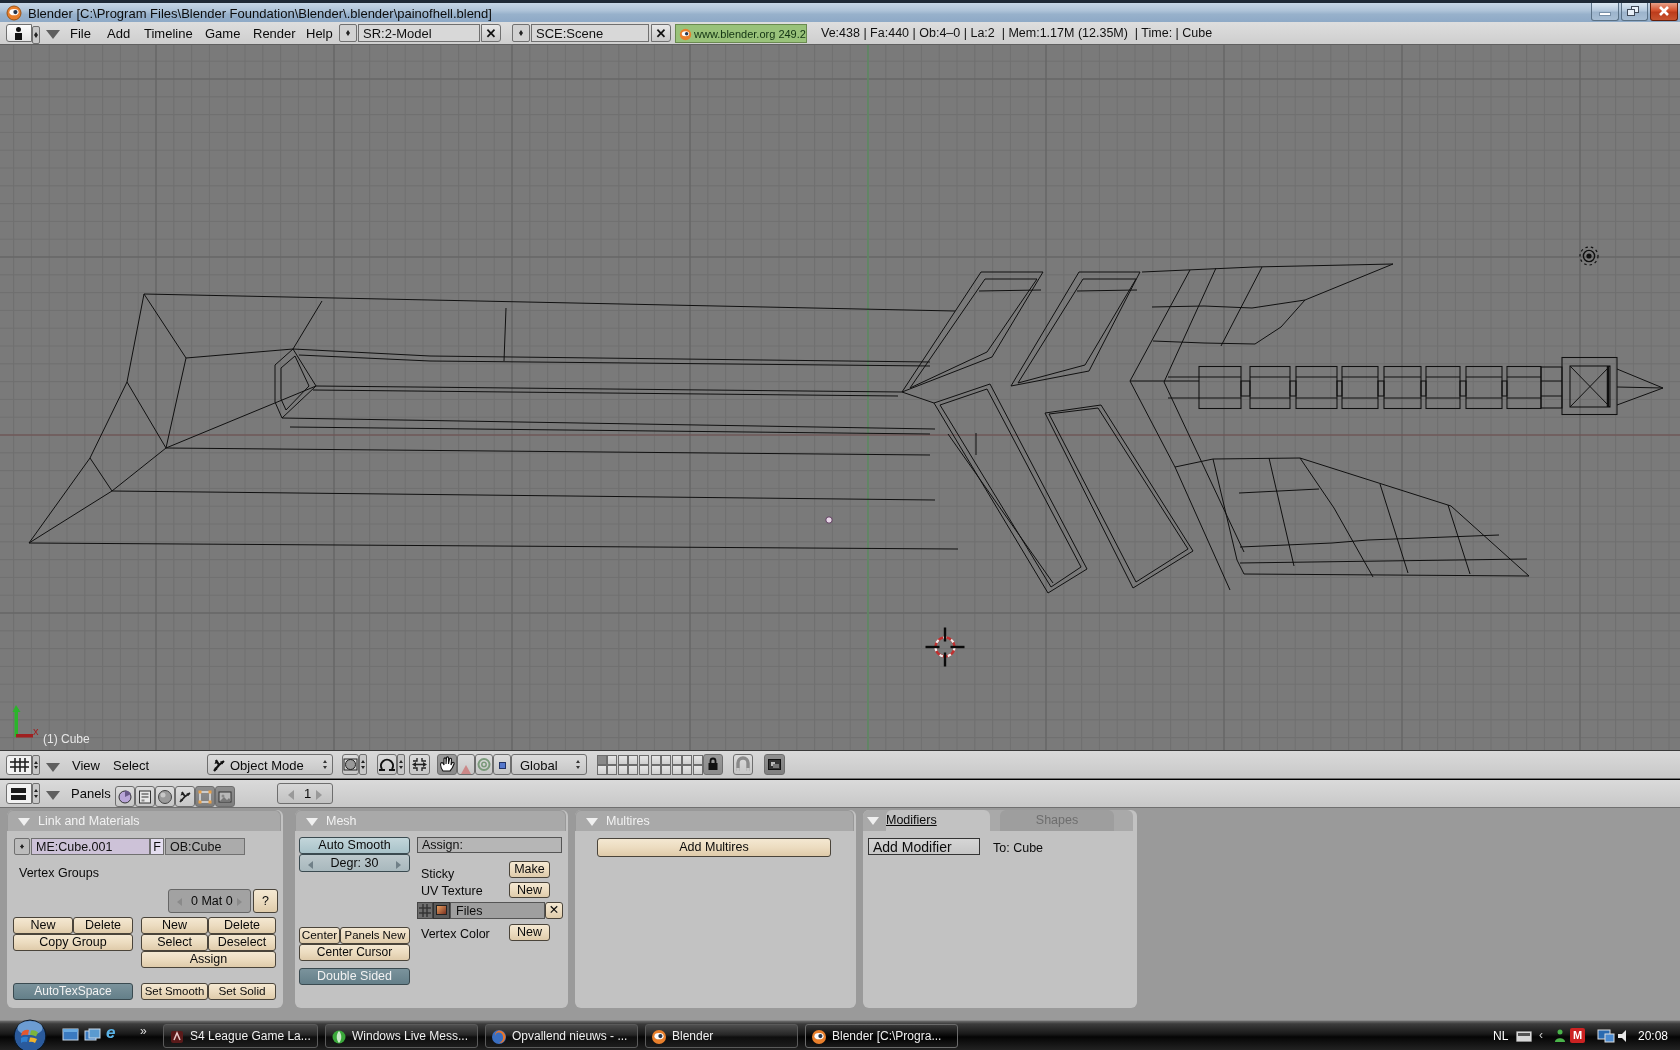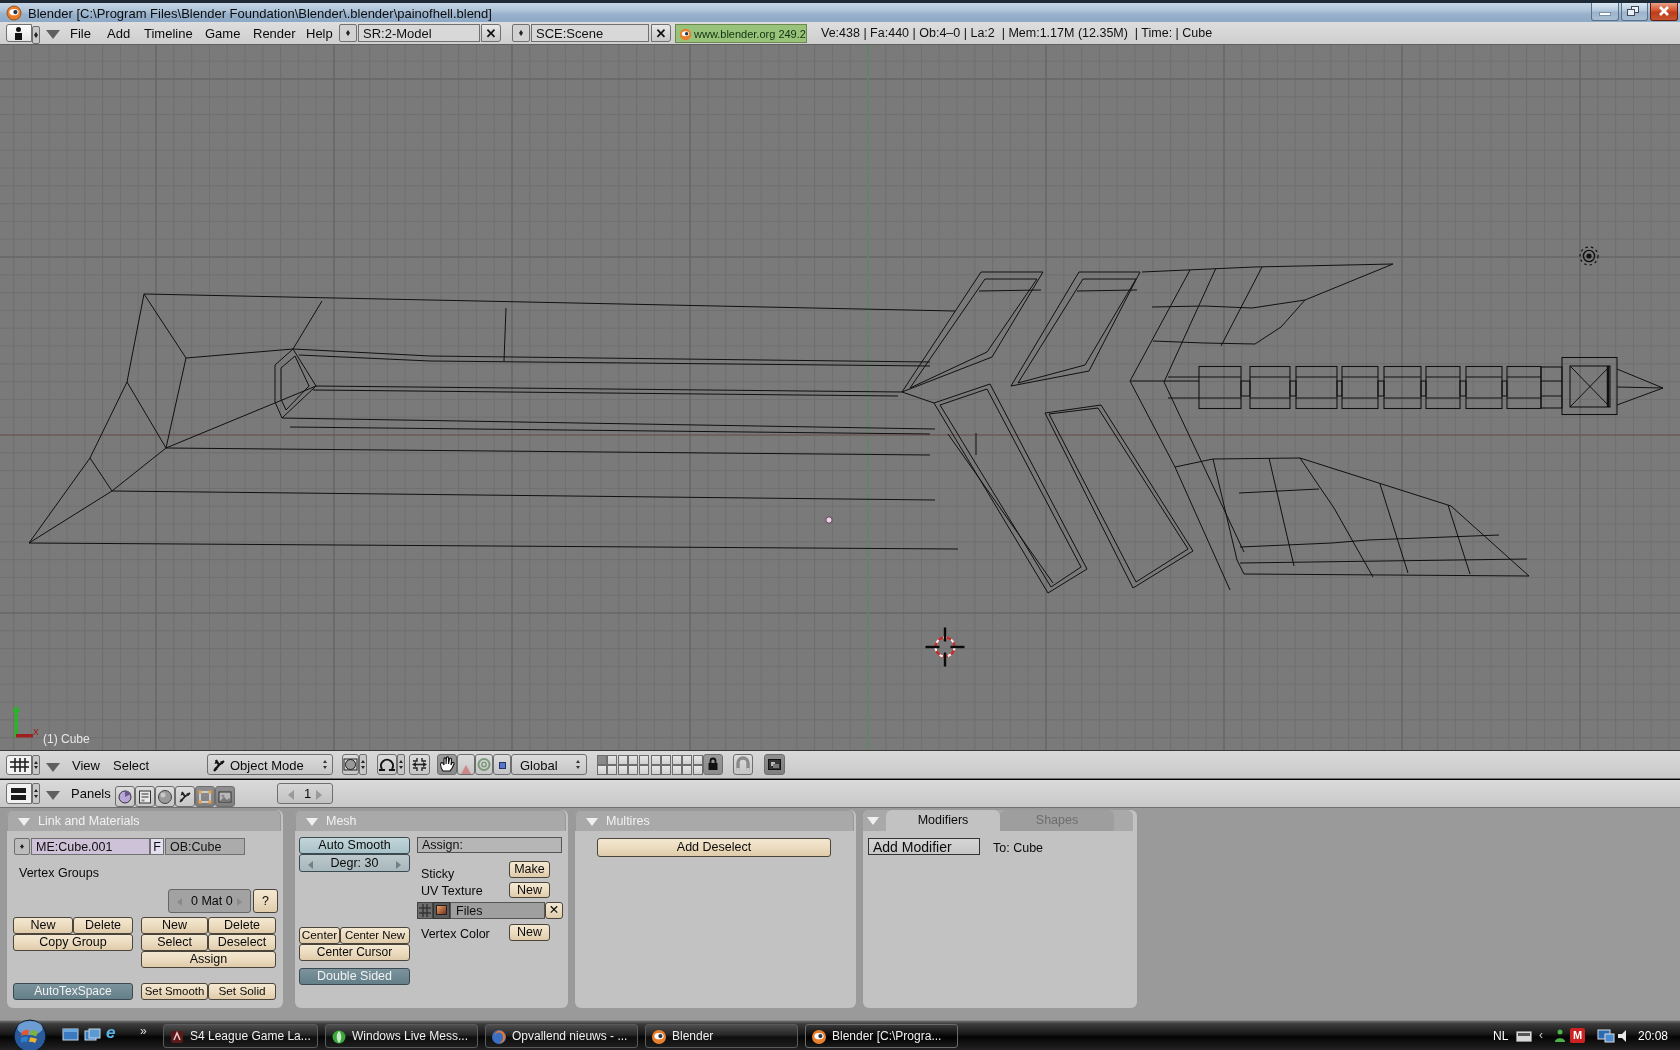--- a/index.html
+++ b/index.html
@@ -563,36 +563,36 @@
             </g>
           </svg></div>
  <div style="position:absolute;left:138px;top:92px;width:17px;height:17px;background:#5a5a5a;border:1px solid #333;">
           <div style="position:absolute;left:2px;top:2px;width:11px;height:10px;background:linear-gradient(135deg,#e8a060,#7a3020);border:1px solid #222;"></div>
         </div>
  <div style="position:absolute;left:155px;top:92px;width:95px;height:17px;background:#9f9f9f;border:1px solid #555;font-size:12.5px;color:#0e0e0e;padding-left:5px;line-height:16px;">Files</div>
  <div style="position:absolute;left:250px;top:92px;width:18px;height:17px;background:linear-gradient(#f4e8d2 0%,#ecdcc0 50%,#dfcbaa 100%);border:1px solid #4a443a;border-radius:3px;font-size:12.5px;color:#0a0a0a;text-align:center;line-height:15px;white-space:nowrap;overflow:hidden;">✕</div>
  <span style="position:absolute;left:126px;top:117px;font-size:12.5px;color:#0a0a0a;">Vertex Color</span>
  <div style="position:absolute;left:214px;top:114px;width:41px;height:17px;background:linear-gradient(#f4e8d2 0%,#ecdcc0 50%,#dfcbaa 100%);border:1px solid #4a443a;border-radius:3px;font-size:12.5px;color:#0a0a0a;text-align:center;line-height:15px;white-space:nowrap;overflow:hidden;">New</div>
  <div style="position:absolute;left:4px;top:117px;width:41px;height:17px;background:linear-gradient(#f4e8d2 0%,#ecdcc0 50%,#dfcbaa 100%);border:1px solid #4a443a;border-radius:3px;font-size:11.8px;color:#0a0a0a;text-align:center;line-height:15px;white-space:nowrap;overflow:hidden;">Center</div>
-        <div style="position:absolute;left:45px;top:117px;width:70px;height:17px;background:linear-gradient(#f4e8d2 0%,#ecdcc0 50%,#dfcbaa 100%);border:1px solid #4a443a;border-radius:3px;font-size:11.4px;color:#0a0a0a;text-align:center;line-height:15px;white-space:nowrap;overflow:hidden;">Center New</div>
+        <div style="position:absolute;left:45px;top:117px;width:70px;height:17px;background:linear-gradient(#f4e8d2 0%,#ecdcc0 50%,#dfcbaa 100%);border:1px solid #4a443a;border-radius:3px;font-size:11.4px;color:#0a0a0a;text-align:center;line-height:15px;white-space:nowrap;overflow:hidden;">Panels New</div>
  <div style="position:absolute;left:4px;top:134px;width:111px;height:17px;background:linear-gradient(#f4e8d2 0%,#ecdcc0 50%,#dfcbaa 100%);border:1px solid #4a443a;border-radius:3px;font-size:12px;color:#0a0a0a;text-align:center;line-height:15px;white-space:nowrap;overflow:hidden;">Center Cursor</div>
  <div style="position:absolute;left:4px;top:158px;width:111px;height:17px;background:linear-gradient(#7b939c,#647f89);border:1px solid #3a4a50;border-radius:3px;font-size:12.5px;color:#f2f2f2;text-align:center;line-height:15px;white-space:nowrap;overflow:hidden;">Double Sided</div>
  <div style="position:absolute;left:4px;top:175px;width:111px;height:18px;background:linear-gradient(#c3d6da,#a8c2c9);border:1px solid #3a4a50;border-radius:3px;font-size:11.6px;color:#0a0a0a;text-align:center;line-height:16px;white-space:nowrap;overflow:hidden;margin-top:36px;">No V.Normal Flip</div>
 </div>
       <div style="position:absolute;left:575px;top:2px;width:281px;height:198px;background:#c2c2c2;border-radius:6px;">
         <div style="position:absolute;left:0;top:0;width:279px;height:21px;background:#a9a9a9;border-radius:6px 6px 0 0;border:1px solid #999;border-bottom:none;">
           <div style="position:absolute;left:10px;top:7px;width:0;height:0;border-left:6px solid transparent;border-right:6px solid transparent;border-top:8px solid #f0f0f0;"></div>
           <span style="position:absolute;left:30px;top:3px;font-size:12.5px;color:#f2f2f2;">Multires</span>
         </div>
-        <div style="position:absolute;left:22px;top:28px;width:234px;height:19px;background:linear-gradient(#f4e8d2 0%,#ecdcc0 50%,#dfcbaa 100%);border:1px solid #4a443a;border-radius:3px;font-size:12.5px;color:#0a0a0a;text-align:center;line-height:17px;white-space:nowrap;overflow:hidden;">Add Deselect</div>
+        <div style="position:absolute;left:22px;top:28px;width:234px;height:19px;background:linear-gradient(#f4e8d2 0%,#ecdcc0 50%,#dfcbaa 100%);border:1px solid #4a443a;border-radius:3px;font-size:12.5px;color:#0a0a0a;text-align:center;line-height:17px;white-space:nowrap;overflow:hidden;">Add Multires</div>
       </div>
       <div style="position:absolute;left:863px;top:2px;width:274px;height:198px;background:#c2c2c2;border-radius:6px;">
  <div style="position:absolute;left:0;top:0;width:270px;height:21px;background:#a9a9a9;border-radius:6px 6px 0 0;"></div>
  <div style="position:absolute;left:4px;top:3px;width:0;height:0;border-left:6px solid transparent;border-right:6px solid transparent;border-top:8px solid #f0f0f0;margin-top:4px;"></div>
- <div style="position:absolute;left:23px;top:0;width:114px;height:21px;background:#c2c2c2;border-radius:6px 6px 0 0;text-align:center;font-size:12.5px;color:#0a0a0a;line-height:21px;">Modifiers</div>
+ <div style="position:absolute;left:23px;top:0;width:104px;height:21px;background:#c2c2c2;border-radius:6px 6px 0 0;font-size:12.5px;color:#0a0a0a;line-height:21px;text-decoration:underline;">Modifiers</div>
  <div style="position:absolute;left:137px;top:0;width:114px;height:21px;background:#9e9e9e;border-radius:6px 6px 0 0;text-align:center;font-size:12.5px;color:#6e6e6e;line-height:21px;">Shapes</div>
 
  <div style="position:absolute;left:5px;top:28px;width:112px;height:17px;background:linear-gradient(#d6d6d6,#c6c6c6);border:1px solid #333;font-size:14px;color:#0a0a0a;padding-left:4px;line-height:16px;">Add Modifier</div>
  <span style="position:absolute;left:130px;top:31px;font-size:12.5px;color:#0a0a0a;">To: Cube</span>
 </div>
 </div>
 
 <div style="position:absolute;left:0;top:1020px;width:1680px;height:30px;background:linear-gradient(#6a6a6a 0%,#3c3c3c 10%,#181818 45%,#050505 55%,#222 100%);border-top:1px solid #888;">
  <svg style="position:absolute;left:12px;top:-3px" width="36" height="36" viewBox="0 0 36 36">
   <circle cx="18" cy="18" r="15.5" fill="#2a5a9c"></circle>

